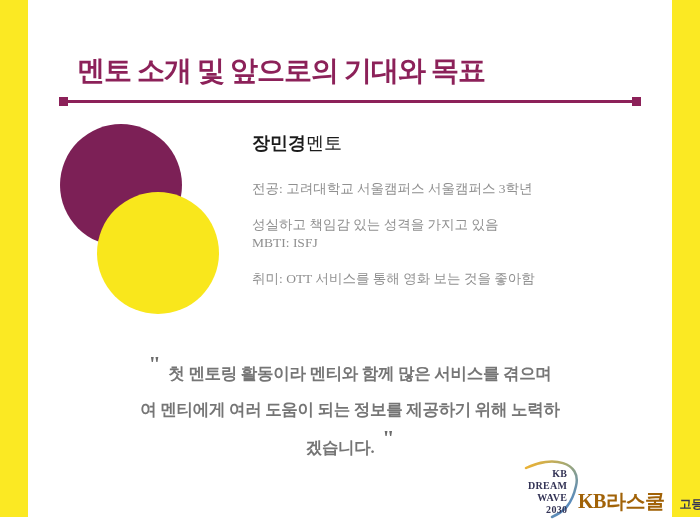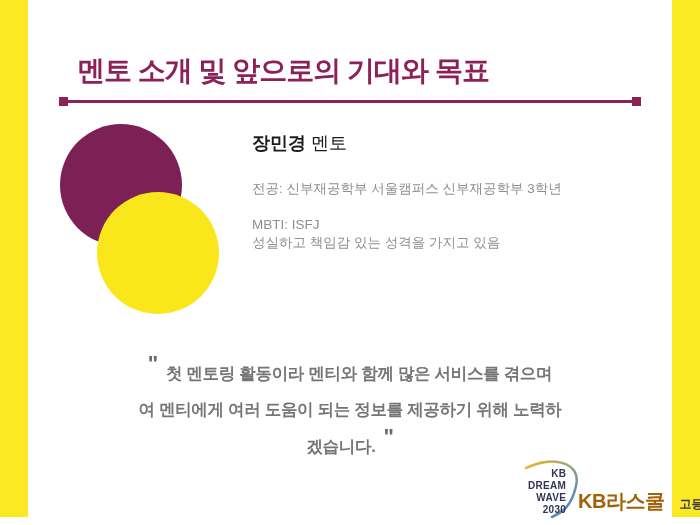--- a/index.html
+++ b/index.html
@@ -1,21 +1,21 @@
 <!DOCTYPE html>
 <html><head>
 <meta charset="utf-8">
 <style>
   html,body{margin:0;padding:0;}
   .slide{
     position:relative;
     width:700px;height:525px;
     background:#ffffff;
     overflow:hidden;
-    font-family:Liberation Sans, sans-serif;
+    font-family:Liberation Serif, serif;
   }
   
   .side-bar{position:absolute;top:0;width:28px;height:517px;background:#FBE923;}
   .side-bar.left{left:0;}
   .side-bar.right{right:0;}
 
   
   .title{
     position:absolute;left:77px;top:52px;
     font-size:28px;font-weight:800;letter-spacing:-1px;
@@ -28,21 +28,21 @@
   .rule-cap.right{left:632px;}
 
   
   .circle{position:absolute;border-radius:50%;}
   .circle.purple{left:60px;top:124px;width:122px;height:122px;background:#7C2056;z-index:1;}
   .circle.yellow{left:97px;top:192px;width:122px;height:122px;background:#F9E71C;z-index:2;}
 
   
   .profile-name{position:absolute;left:252px;top:131px;font-size:18px;color:#1B1B1B;white-space:nowrap;}
   .profile-name .strong{font-weight:800;}
-  .profile-name .role{font-weight:400;margin-left:5px;}
+  .profile-name .role{font-weight:400;}
   .details{position:absolute;left:252px;top:180px;font-size:13.5px;color:#8F8F8F;line-height:18px;white-space:nowrap;}
   .details .d-line{margin:0;}
   .details .gap{height:18px;}
 
   
   .quote{
     position:absolute;left:60px;top:354px;width:580px;
     text-align:center;font-size:16.5px;font-weight:700;color:#757575;
     line-height:36px;letter-spacing:-0.3px;
   }
@@ -75,25 +75,26 @@
   <div class="rule-cap right"></div>
 
   <div class="circle purple"></div>
   <div class="circle yellow"></div>
 
   <div class="profile-name">
     <span class="strong">장민경</span><span class="role">멘토</span>
   </div>
 
   <div class="details">
-    <p class="d-line">전공: 신부재공학부 서울캠퍼스 신부재공학부 3학년</p>
+    <p class="d-line">전공: 고려대학교 서울캠퍼스 서울캠퍼스 3학년</p>
     <div class="gap"></div>
+    <p class="d-line">성실하고 책임감 있는 성격을 가지고 있음</p>
     <p class="d-line">MBTI:  ISFJ</p>
-    <p class="d-line">성실하고 책임감 있는 성격을 가지고 있음</p>
     <div class="gap"></div>
+    <p class="d-line">취미: OTT 서비스를 통해 영화 보는 것을 좋아함</p>
   </div>
 
   <div class="quote">
     <div><span class="qmark open">"</span><span>첫 멘토링 활동이라 멘티와 함께 많은 서비스를 겪으며</span></div>
     <div><span>여 멘티에게 여러 도움이 되는 정보를 제공하기 위해 노력하</span></div>
     <div><span>겠습니다.</span><span class="qmark close">"</span></div>
   </div>
 
   <span class="logo-swoosh">
     <svg width="70" height="64" viewBox="0 0 70 64">

